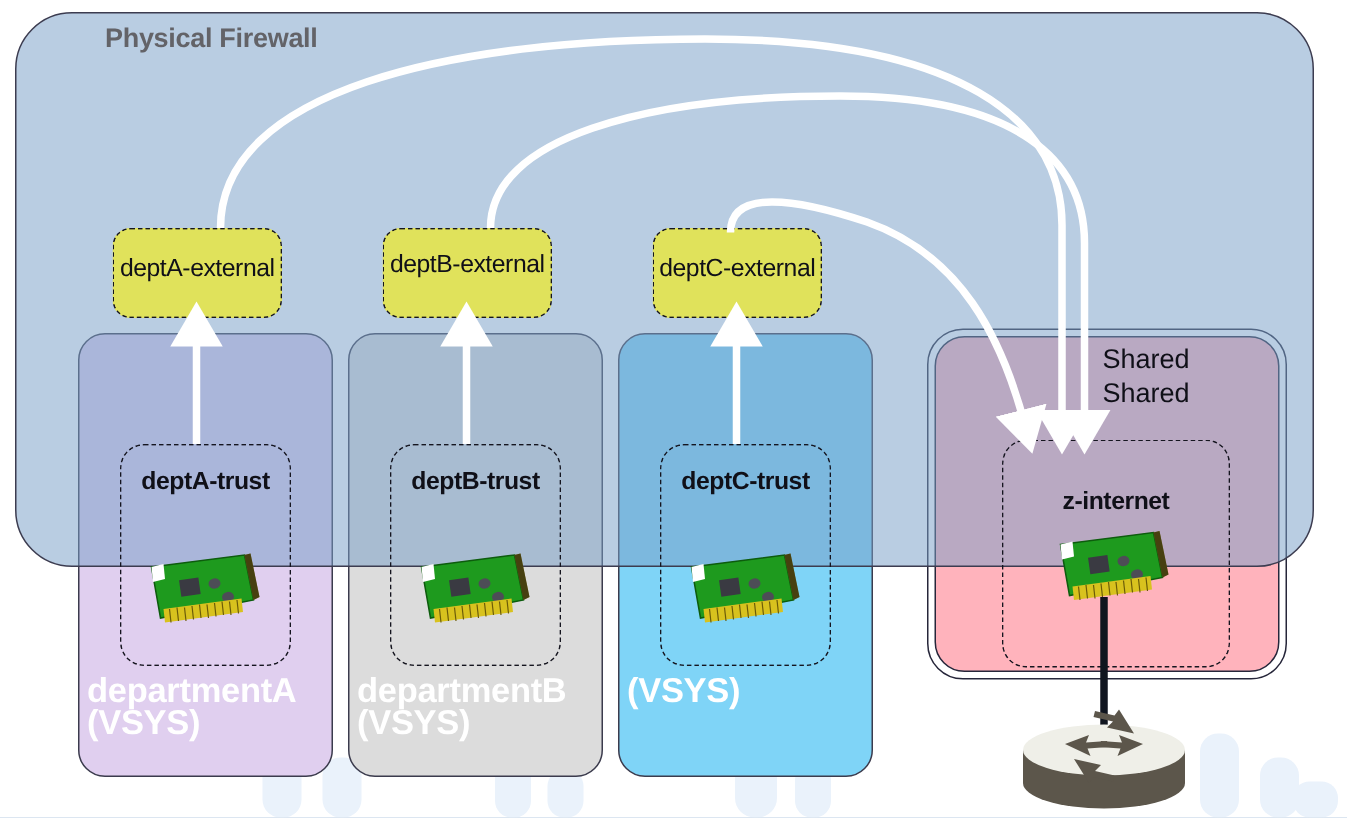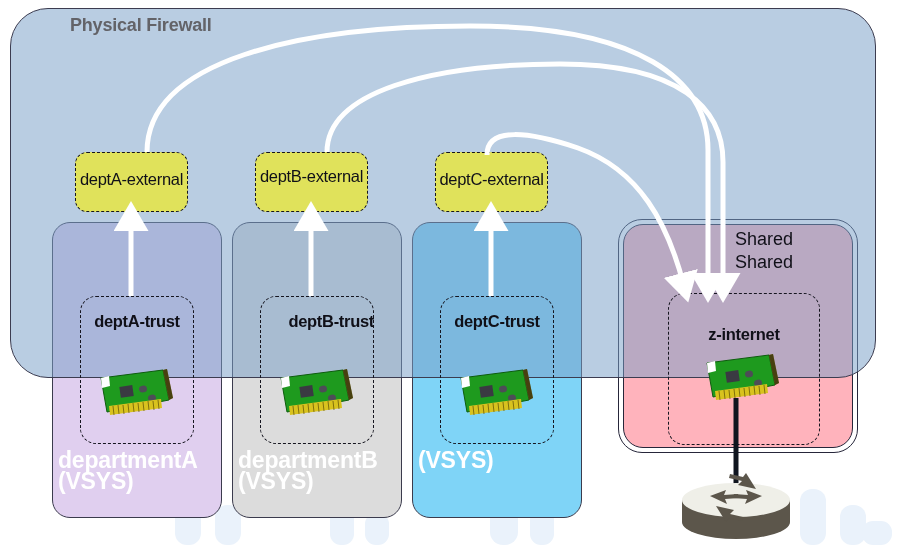--- a/index.html
+++ b/index.html
@@ -119,21 +119,21 @@
 
   <div class="gateway-title" style="left:735px;top:228px;">
     <div>Shared</div>
     <div>Shared</div>
   </div>
 
   <div class="zone" style="left:80px;top:296px;width:114px;height:148px;"></div>
   <div class="zone-label" style="left:80px;top:312px;width:114px;">deptA-trust</div>
 
   <div class="zone" style="left:260px;top:296px;width:114px;height:148px;"></div>
-  <div class="zone-label" style="left:260px;top:312px;width:114px;text-align:right;">deptB-trust</div>
+  <div class="zone-label" style="left:260px;top:312px;width:114px;">deptB-trust</div>
 
   <div class="zone" style="left:440px;top:296px;width:114px;height:148px;"></div>
   <div class="zone-label" style="left:440px;top:312px;width:114px;">deptC-trust</div>
 
   <div class="zone" style="left:668px;top:293px;width:152px;height:152px;"></div>
   <div class="zone-label" style="left:668px;top:325px;width:152px;">z-internet</div>
 
   <svg class="layer nolisten" viewBox="0 0 898 545">
 
     <g transform="translate(101,370)">

